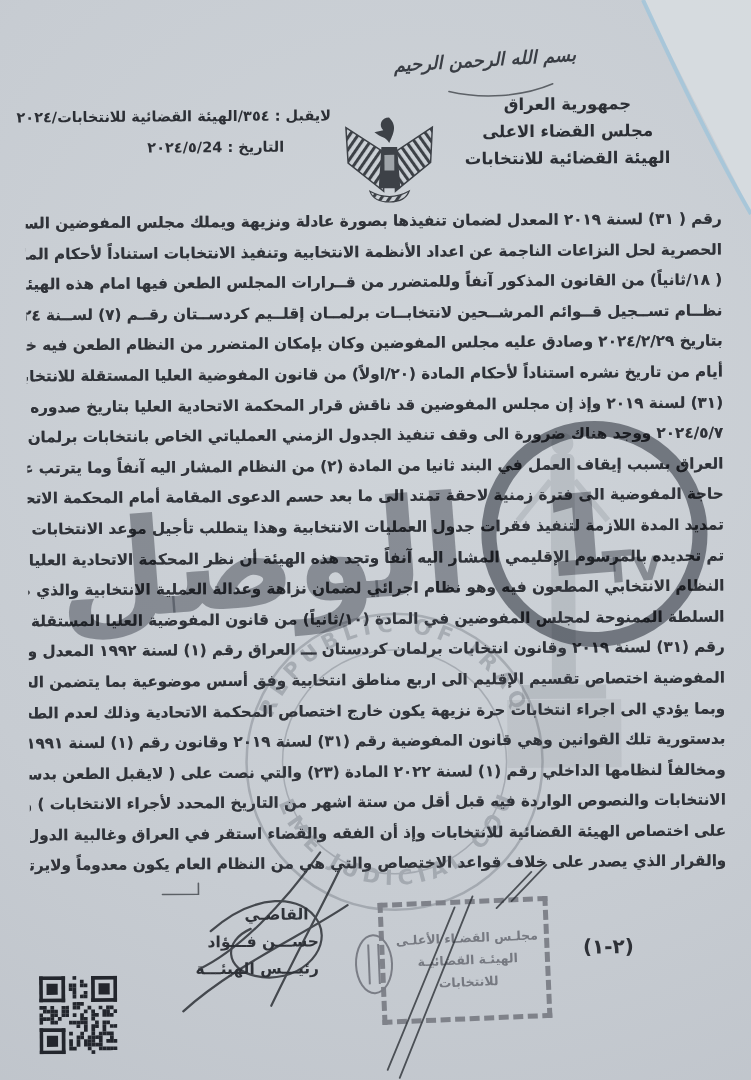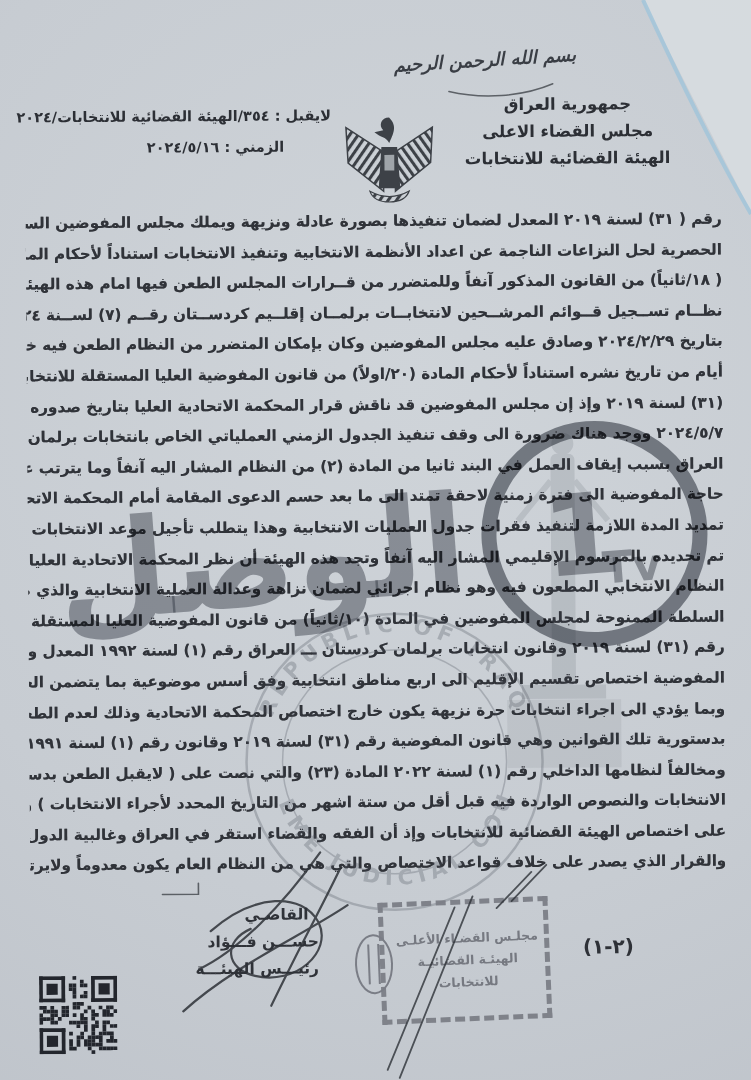--- a/index.html
+++ b/index.html
@@ -116,22 +116,22 @@
       <rect x="45" y="58" width="10" height="16" fill="#c9ced3" opacity="0.7"></rect>
       <path d="M30,95 q20,11 40,0 q-4,11 -20,11 q-16,0 -20,-11 Z" fill="url(#hL)" stroke="#3d4147" stroke-width="1.2"></path>
     </svg>
 
     <div class="ref-block">
       <div class="ref-line">
         <span>لايقبل :</span>
         <span>٣٥٤/الهيئة القضائية للانتخابات/٢٠٢٤</span>
       </div>
       <div class="date-line">
-        <span>الزمني :</span>
-        <span>٢٠٢٤/٥/١٦</span>
+        <span>التاريخ :</span>
+        <span>٢٠٢٤/٥/24</span>
       </div>
     </div>
 
     <div class="body-text">
       <div class="bline">رقم ( ٣١) لسنة ٢٠١٩ المعدل لضمان تنفيذها بصورة عادلة ونزيهة ويملك مجلس المفوضين السلطة</div>
       <div class="bline">الحصرية لحل النزاعات الناجمة عن اعداد الأنظمة الانتخابية  وتنفيذ الانتخابات استناداً لأحكام المادة</div>
       <div class="bline">( ١٨/ثانياً) من القانون المذكور آنفاً وللمتضرر من قــرارات المجلس الطعن فيها امام هذه الهيئة وحيث أن</div>
       <div class="bline">نظــام تســجيل قــوائم المرشــحين لانتخابــات برلمــان إقلــيم كردســتان رقــم (٧) لســنة ٢٠٢٤ صــدر</div>
       <div class="bline">بتاريخ ٢٠٢٤/٢/٢٩ وصادق عليه مجلس المفوضين وكان بإمكان المتضرر من النظام الطعن فيه خلال ثلاثة</div>
       <div class="bline">أيام من تاريخ نشره استناداً لأحكام المادة (٢٠/اولاً) من قانون المفوضية العليا المستقلة للانتخابات المعدل رقم</div>

